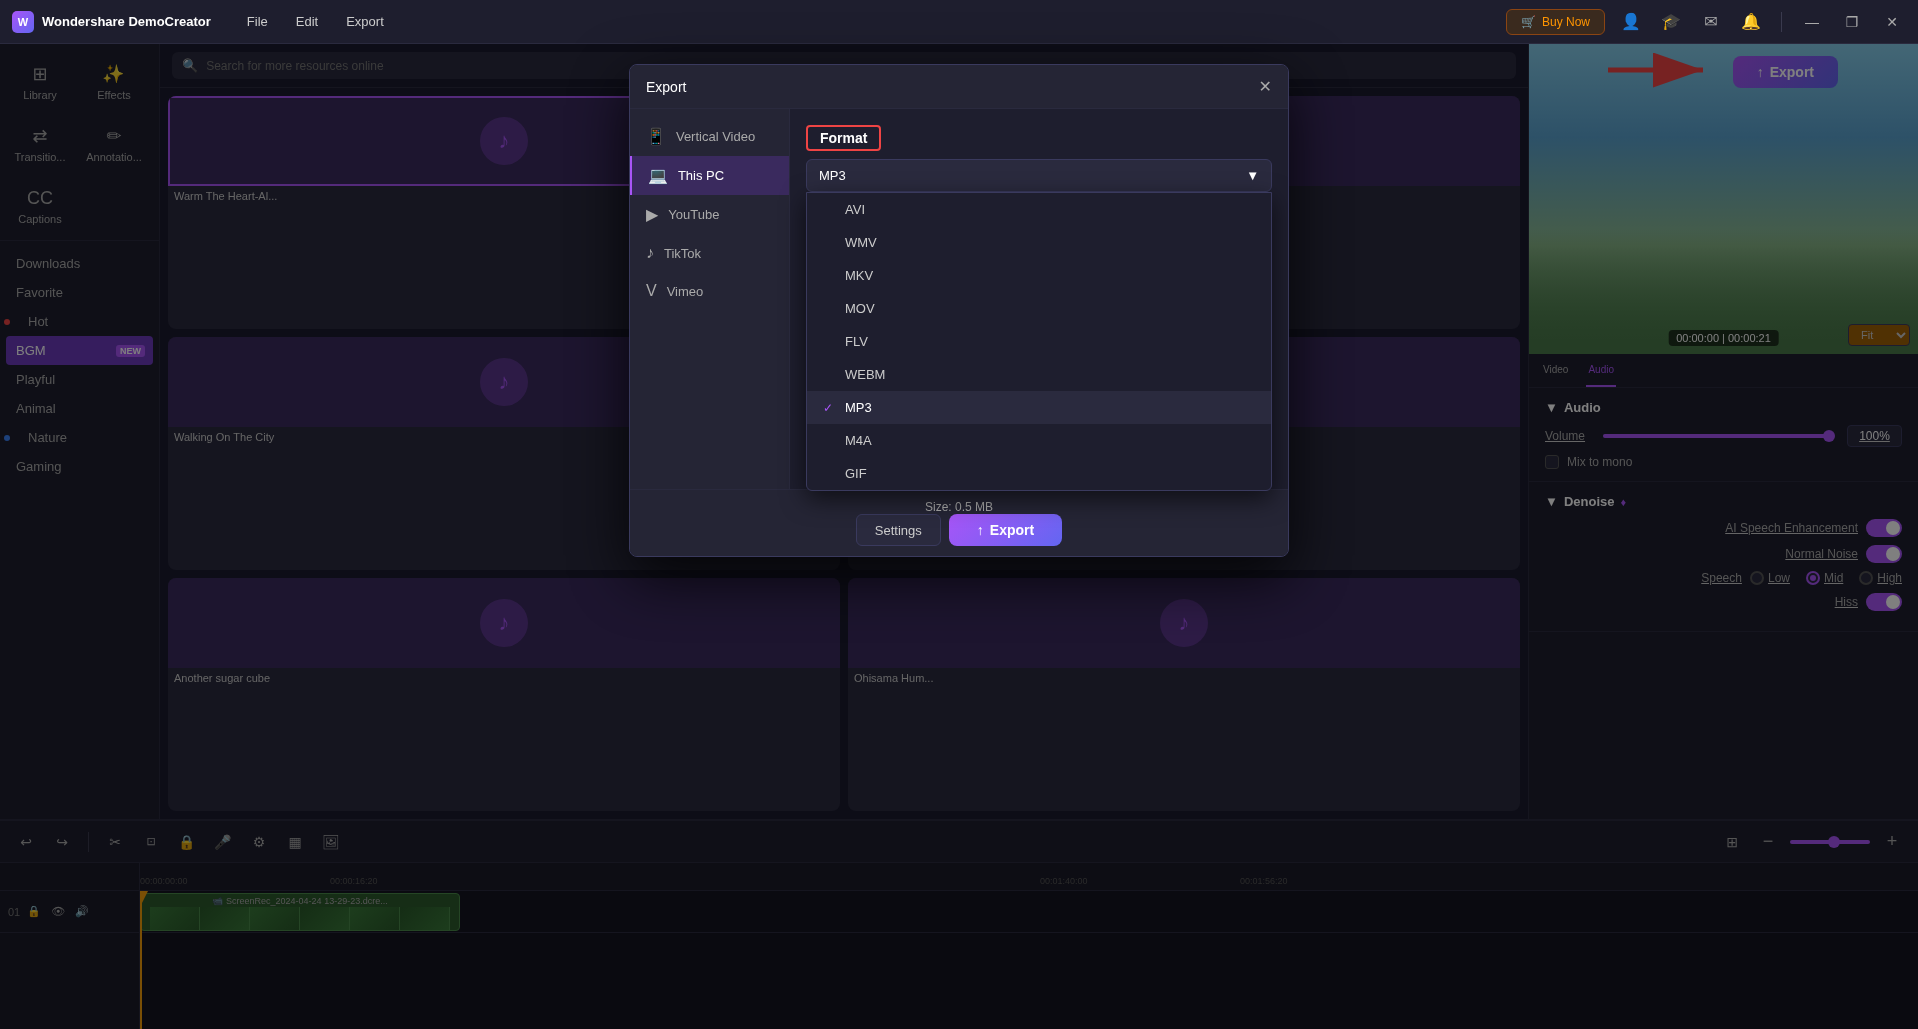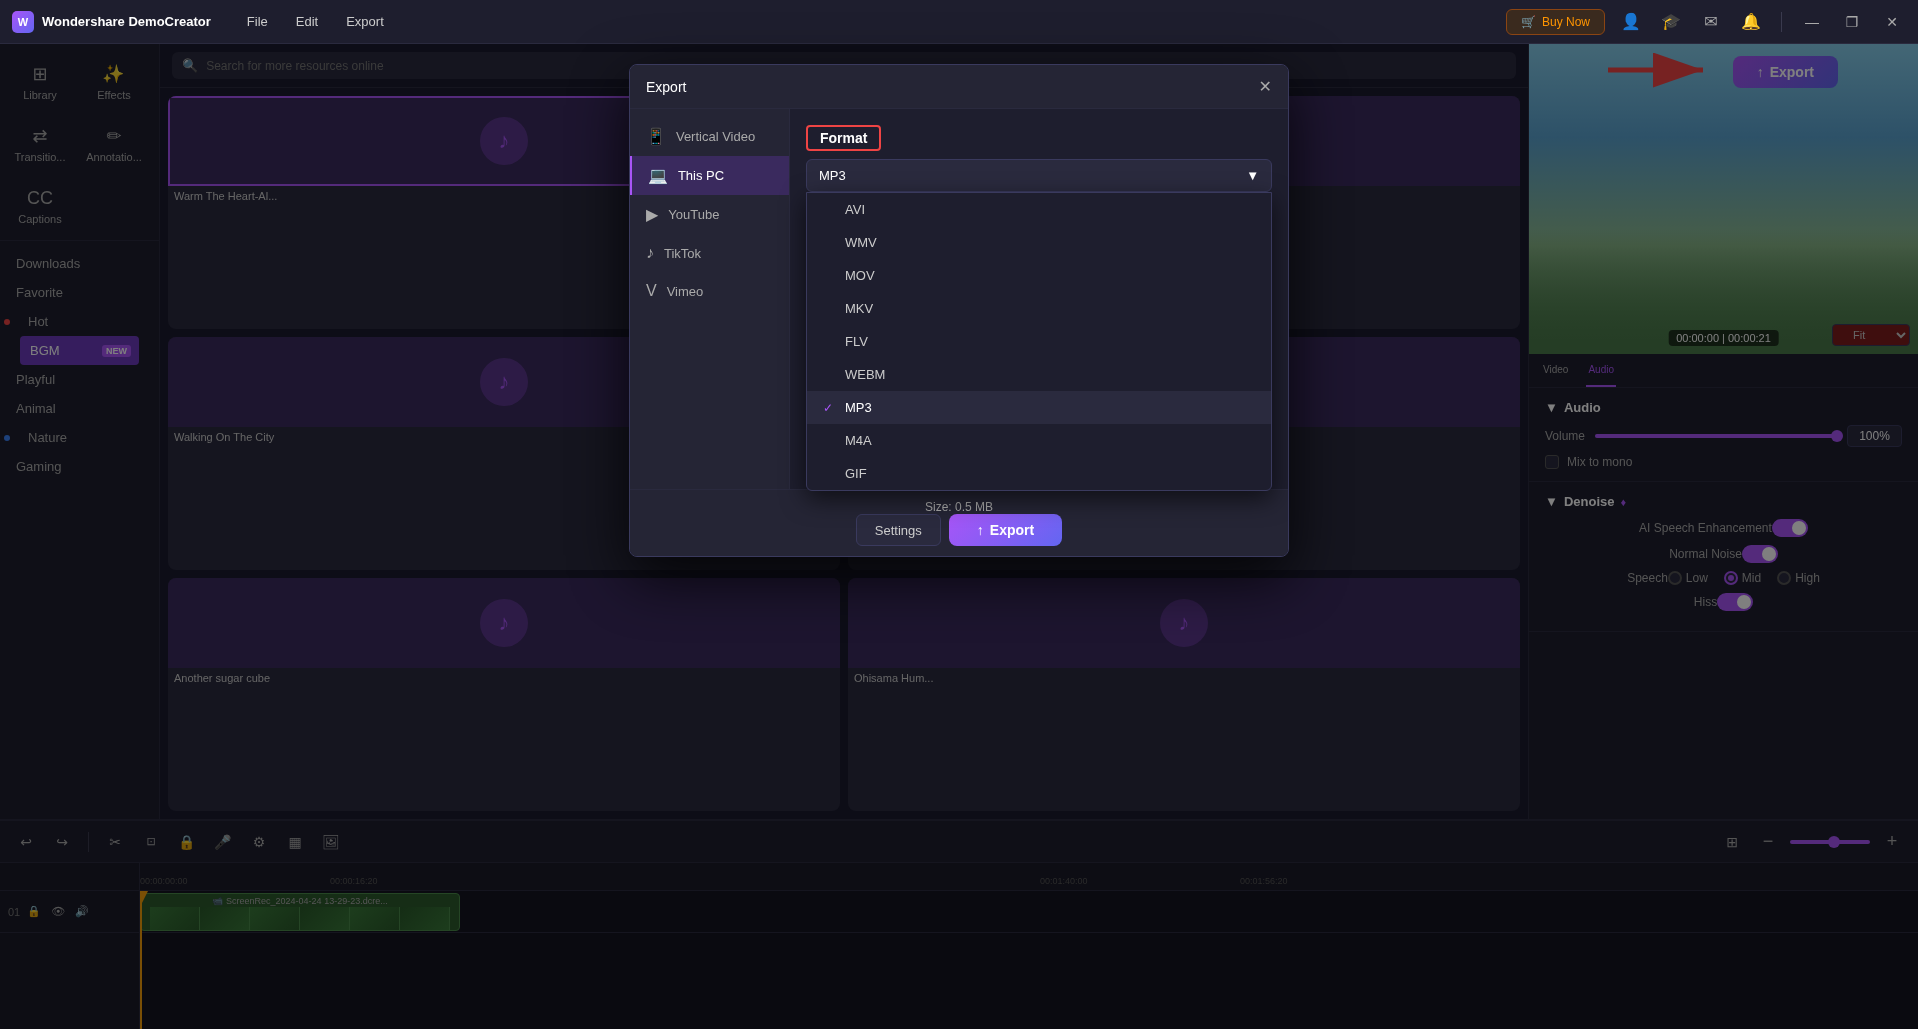--- a/index.html
+++ b/index.html
@@ -112,21 +112,21 @@
     .sidebar-nav-item {
       padding: 7px 16px;
       cursor: pointer;
       color: #aaa;
       font-size: 13px;
       display: flex;
       align-items: center;
       gap: 6px;
       position: relative;
     }
-    .sidebar-nav-item.active { background: #6c3bbd; color: #fff; border-radius: 4px; margin: 0 20px; }
+    .sidebar-nav-item.active { background: #6c3bbd; color: #fff; border-radius: 4px; margin: 0 6px; }
     .sidebar-nav-item.active { padding: 7px 10px; }
     .badge-new {
       background: #a855f7;
       color: #fff;
       font-size: 9px;
       padding: 1px 4px;
       border-radius: 3px;
       font-weight: bold;
       position: absolute;
       right: 8px;
@@ -249,24 +249,24 @@
       font-size: 11px;
       padding: 2px 8px;
       border-radius: 4px;
     }
     .preview-fit {
       position: absolute;
       bottom: 8px;
       right: 8px;
     }
     .fit-select {
-      background: #7f1d1d;
+      background: #a16207;
       border: 1px solid #3a3a5e;
       color: #ccc;
-      padding: 3px 16px;
+      padding: 3px 8px;
       border-radius: 4px;
       font-size: 11px;
     }
     .properties-panel {
       flex: 1;
       overflow-y: auto;
       padding: 0;
     }
     .panel-tabs {
       display: flex;
@@ -294,22 +294,24 @@
       color: #fff;
       font-weight: 600;
       margin-bottom: 10px;
       display: flex;
       align-items: center;
       gap: 6px;
     }
     .prop-row {
       display: flex;
       align-items: center;
-      justify-content: center;
+      justify-content: flex-end;
       margin-bottom: 8px;
+      gap: 8px;
+      text-decoration: underline;
     }
     .prop-label { color: #aaa; font-size: 12px; }
     .prop-value-box {
       background: #2a2a3e;
       border: 1px solid #3a3a5e;
       color: #fff;
       padding: 3px 8px;
       border-radius: 4px;
       font-size: 12px;
       min-width: 55px;
@@ -1020,25 +1022,25 @@
               <div class="dropdown-list-item">
                 <span class="check-mark"> </span>
                 <span>AVI</span>
               </div>
               <div class="dropdown-list-item">
                 <span class="check-mark"> </span>
                 <span>WMV</span>
               </div>
               <div class="dropdown-list-item">
                 <span class="check-mark"> </span>
-                <span>MOV</span>
+                <span>MKV</span>
               </div>
               <div class="dropdown-list-item">
                 <span class="check-mark"> </span>
-                <span>MKV</span>
+                <span>MOV</span>
               </div>
               <div class="dropdown-list-item">
                 <span class="check-mark"> </span>
                 <span>FLV</span>
               </div>
               <div class="dropdown-list-item">
                 <span class="check-mark"> </span>
                 <span>WEBM</span>
               </div>
               <div class="dropdown-list-item selected">

